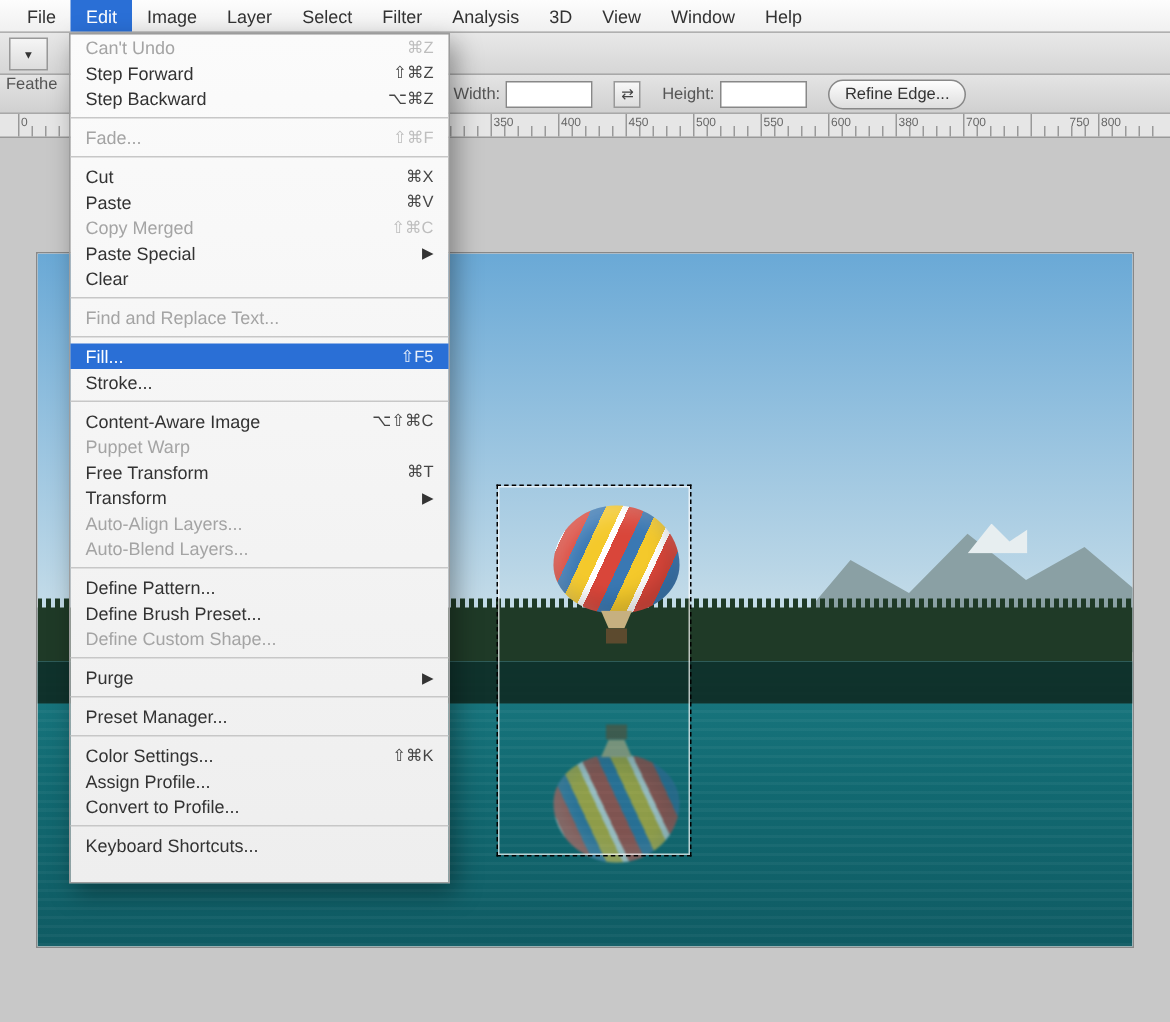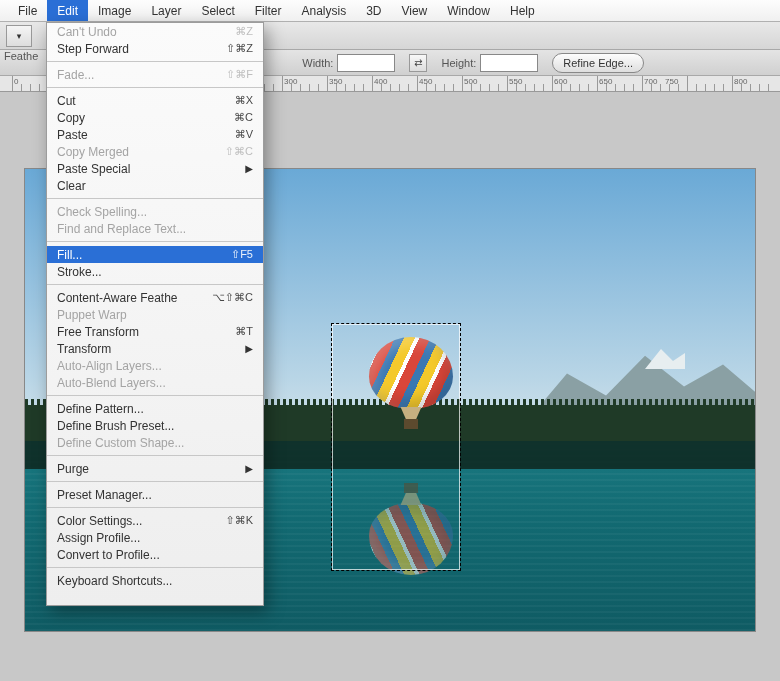--- a/index.html
+++ b/index.html
@@ -31,21 +31,21 @@
   .balloon { position:absolute; left:344px; top:168px; width:84px; height:94px;}
   .env { width:84px; height:72px; border-radius:50% 50% 48% 48% / 55% 55% 45% 45%; background:
     repeating-linear-gradient(115deg,#f4c92b 0 10px,#fff 10px 14px,#d9463a 14px 24px,#3a78b3 24px 32px);
     box-shadow: inset -6px -8px 14px rgba(0,0,0,.18), inset 6px 6px 14px rgba(255,255,255,.25);}
   .neck { width:26px; height:12px; background:#c6b080; margin:-2px auto 0; clip-path:polygon(10% 0,90% 0,70% 100%,30% 100%);}
   .basket { width:14px; height:10px; background:#5c4a2e; margin:0 auto;}
   .bref { position:absolute; left:344px; top:298px; width:84px; height:108px; transform:scaleY(-1); opacity:.55; filter:blur(.6px);}
   .bref .env{height:72px;}
   .marquee { position:absolute; left:306px; top:154px; width:130px; height:248px; border:1px dashed #000; box-shadow: 0 0 0 1px rgba(255,255,255,.7) inset; background:transparent;}
   
-  .dropdown { position:absolute; left:46px; top:22px; width:218px; background:linear-gradient(#fbfbfb,#eeeeee); border:1px solid #9c9c9c; box-shadow: 4px 6px 16px rgba(0,0,0,.35); z-index:50; padding-bottom:4px;}
+  .dropdown { position:absolute; left:46px; top:22px; width:254px; background:linear-gradient(#fbfbfb,#eeeeee); border:1px solid #9c9c9c; box-shadow: 4px 6px 16px rgba(0,0,0,.35); z-index:50; padding-bottom:4px;}
   .dropdown .row { display:flex; align-items:center; height:17px; padding:0 10px; color:#333; font-size:12px; cursor:default; position:relative;}
   .dropdown .row.disabled { color:#a4a4a4; }
   .dropdown .row.sel { background:#2a6fd6; color:#fff; }
   .dropdown .row .short { margin-left:auto; font-size:11px; color:inherit; opacity:.9;}
   .dropdown .row.disabled .short { color:#b8b8b8;}
   .dropdown .row .sub { margin-left:auto; font-size:10px;}
   .dropdown hr { border:none; border-top:1px solid #c7c7c7; margin:4px 0;}
   .truncated { height:12px;}
   
   .optbar-inner { margin-left:260px; display:flex; align-items:center;}
@@ -158,33 +158,33 @@
     <div class="tick" style="left: 525px; height: 8px; top: 8px;"></div>
     <div class="tick" style="left: 534px; height: 8px; top: 8px;"></div>
     <div class="tick" style="left: 543px; height: 8px; top: 8px;"></div>
     <div class="tick" style="left: 552px;"></div>
     <div class="ticklbl" style="left: 552px;">600</div>
     <div class="tick" style="left: 561px; height: 8px; top: 8px;"></div>
     <div class="tick" style="left: 570px; height: 8px; top: 8px;"></div>
     <div class="tick" style="left: 579px; height: 8px; top: 8px;"></div>
     <div class="tick" style="left: 588px; height: 8px; top: 8px;"></div>
     <div class="tick" style="left: 597px;"></div>
-    <div class="ticklbl" style="left: 597px;">650</div>
+    <div class="ticklbl" style="left: 597px;">380</div>
     <div class="tick" style="left: 606px; height: 8px; top: 8px;"></div>
     <div class="tick" style="left: 615px; height: 8px; top: 8px;"></div>
     <div class="tick" style="left: 624px; height: 8px; top: 8px;"></div>
     <div class="tick" style="left: 633px; height: 8px; top: 8px;"></div>
     <div class="tick" style="left: 642px;"></div>
     <div class="ticklbl" style="left: 642px;">700</div>
     <div class="tick" style="left: 651px; height: 8px; top: 8px;"></div>
     <div class="tick" style="left: 660px; height: 8px; top: 8px;"></div>
     <div class="tick" style="left: 669px; height: 8px; top: 8px;"></div>
     <div class="tick" style="left: 678px; height: 8px; top: 8px;"></div>
     <div class="tick" style="left: 687px;"></div>
-    <div class="ticklbl" style="left: 663px;">750</div>
+    <div class="ticklbl" style="left: 711px;">750</div>
     <div class="tick" style="left: 696px; height: 8px; top: 8px;"></div>
     <div class="tick" style="left: 705px; height: 8px; top: 8px;"></div>
     <div class="tick" style="left: 714px; height: 8px; top: 8px;"></div>
     <div class="tick" style="left: 723px; height: 8px; top: 8px;"></div>
     <div class="tick" style="left: 732px;"></div>
     <div class="ticklbl" style="left: 732px;">800</div>
     <div class="tick" style="left: 741px; height: 8px; top: 8px;"></div>
     <div class="tick" style="left: 750px; height: 8px; top: 8px;"></div>
     <div class="tick" style="left: 759px; height: 8px; top: 8px;"></div>
     <div class="tick" style="left: 768px; height: 8px; top: 8px;"></div>
@@ -214,67 +214,64 @@
 
 <div class="dropdown" id="dropdown">
     <div class="row disabled">
       <span>Can't Undo</span>
       <span class="short">⌘Z</span>
     </div>
     <div class="row">
       <span>Step Forward</span>
       <span class="short">⇧⌘Z</span>
     </div>
+    <div class="row">
+      <span>Step Backward</span>
+      <span class="short">⌥⌘Z</span>
+    </div>
     <hr>
     <div class="row disabled">
       <span>Fade...</span>
       <span class="short">⇧⌘F</span>
     </div>
     <hr>
     <div class="row">
       <span>Cut</span>
       <span class="short">⌘X</span>
     </div>
     <div class="row">
-      <span>Copy</span>
-      <span class="short">⌘C</span>
-    </div>
-    <div class="row">
       <span>Paste</span>
       <span class="short">⌘V</span>
     </div>
     <div class="row disabled">
       <span>Copy Merged</span>
       <span class="short">⇧⌘C</span>
     </div>
     <div class="row">
       <span>Paste Special</span>
       <span class="sub">▶</span>
     </div>
     <div class="row">
       <span>Clear</span>
     </div>
     <hr>
-    <div class="row disabled">
-      <span>Check Spelling...</span>
-    </div>
     <div class="row disabled">
       <span>Find and Replace Text...</span>
     </div>
     <hr>
     <div class="row sel">
       <span>Fill...</span>
       <span class="short">⇧F5</span>
     </div>
     <div class="row">
       <span>Stroke...</span>
     </div>
     <hr>
     <div class="row">
-      <span>Content-Aware Feathe</span>
+      <span>Content-Aware Image</span>
       <span class="short">⌥⇧⌘C</span>
     </div>
     <div class="row disabled">
       <span>Puppet Warp</span>
     </div>
     <div class="row">
       <span>Free Transform</span>
       <span class="short">⌘T</span>
     </div>
     <div class="row">

